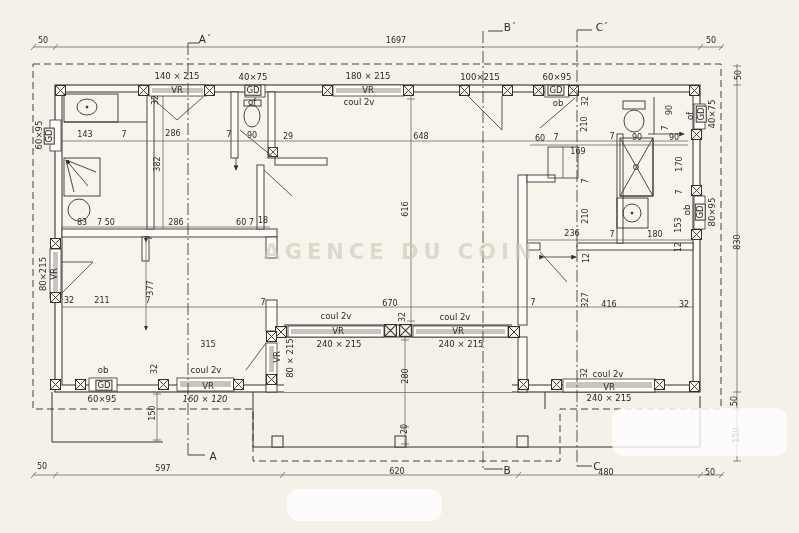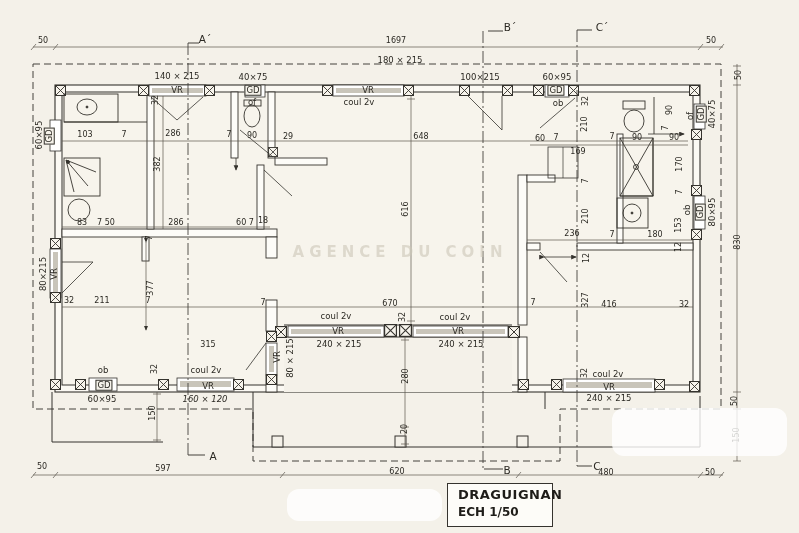--- a/index.html
+++ b/index.html
@@ -7,21 +7,21 @@
          font-family:"DejaVu Sans",sans-serif;}
   svg{position:absolute;left:0;top:0;}
   .lbl{position:absolute;transform:translate(-50%,-50%);font-family:"DejaVu Sans",sans-serif;
        font-size:8px;color:#2b2923;white-space:pre;line-height:1;}
   .rot{transform:translate(-50%,-50%) rotate(-90deg);}
   .boxed{border:1px solid #35332e;padding:0 1px;background:#f5f2ea;}
   .k-m{font-size:10.5px;}
   .k-s{font-size:8.5px;}
   .k-c{font-size:8.5px;}
   #watermark{position:absolute;left:400px;top:252px;transform:translate(-50%,-50%);
-       font-size:15px;font-weight:bold;letter-spacing:5px;color:#ccc7b8;opacity:.6;white-space:nowrap;}
+       font-size:21px;font-weight:bold;letter-spacing:5px;color:#ccc7b8;opacity:.6;white-space:nowrap;}
   #titleblock{position:absolute;left:447px;top:483px;width:106px;height:44px;
        border:1px solid #35332e;background:#fdfcf8;padding:3px 0 0 10px;box-sizing:border-box;}
   #titleblock .tl1{font-size:13px;font-weight:bold;color:#1e1c18;letter-spacing:.5px;}
   #titleblock .tl2{font-size:12px;font-weight:bold;color:#1e1c18;margin-top:3px;}
   .smudge{position:absolute;background:#fff;border-radius:12px;opacity:.8;}
 </style>
 </head>
 <body>
 
 <div id="stage">
@@ -216,21 +216,21 @@
       <span class="lbl k-d" style="left: 42px; top: 467px;">50</span>
       <span class="lbl k-d" style="left: 163px; top: 469px;">597</span>
       <span class="lbl k-d" style="left: 397px; top: 472px;">620</span>
       <span class="lbl k-d" style="left: 606px; top: 473px;">480</span>
       <span class="lbl k-d" style="left: 710px; top: 473px;">50</span>
       <span class="lbl k-d rot" style="left: 739px; top: 75px;">50</span>
       <span class="lbl k-d rot" style="left: 738px; top: 242px;">830</span>
       <span class="lbl k-d rot" style="left: 735px; top: 401px;">50</span>
       <span class="lbl k-d rot" style="left: 737px; top: 435px;">150</span>
       <span class="lbl k-d rot" style="left: 153px; top: 413px;">150</span>
-      <span class="lbl k-d" style="left: 85px; top: 135px;">103</span>
+      <span class="lbl k-d" style="left: 85px; top: 135px;">143</span>
       <span class="lbl k-d" style="left: 124px; top: 135px;">7</span>
       <span class="lbl k-d" style="left: 173px; top: 134px;">286</span>
       <span class="lbl k-d" style="left: 229px; top: 135px;">7</span>
       <span class="lbl k-d" style="left: 252px; top: 136px;">90</span>
       <span class="lbl k-d" style="left: 288px; top: 137px;">29</span>
       <span class="lbl k-d" style="left: 421px; top: 137px;">648</span>
       <span class="lbl k-d rot" style="left: 156px; top: 100px;">32</span>
       <span class="lbl k-d rot" style="left: 158px; top: 164px;">382</span>
       <span class="lbl k-d rot" style="left: 150px; top: 238px;">7</span>
       <span class="lbl k-d rot" style="left: 151px; top: 288px;">377</span>
@@ -272,21 +272,21 @@
       <span class="lbl k-d" style="left: 572px; top: 234px;">236</span>
       <span class="lbl k-d" style="left: 612px; top: 235px;">7</span>
       <span class="lbl k-d" style="left: 655px; top: 235px;">180</span>
       <span class="lbl k-d" style="left: 609px; top: 305px;">416</span>
       <span class="lbl k-d" style="left: 684px; top: 305px;">32</span>
       <span class="lbl k-s" style="left: 177px; top: 76px;">140 × 215</span>
       <span class="lbl k-c" style="left: 177px; top: 90px;">VR</span>
       <span class="lbl k-s" style="left: 253px; top: 77px;">40×75</span>
       <span class="lbl k-c boxed" style="left: 253px; top: 90px;">GD</span>
       <span class="lbl k-c" style="left: 252px; top: 102px;">of</span>
-      <span class="lbl k-s" style="left: 368px; top: 60px; margin-left: 32px;">180 × 215</span>
+      <span class="lbl k-s" style="left: 368px; top: 76px;">180 × 215</span>
       <span class="lbl k-c" style="left: 368px; top: 90px;">VR</span>
       <span class="lbl k-c" style="left: 359px; top: 102px;">coul 2v</span>
       <span class="lbl k-s" style="left: 480px; top: 77px;">100×215</span>
       <span class="lbl k-s" style="left: 557px; top: 77px;">60×95</span>
       <span class="lbl k-c boxed" style="left: 556px; top: 90px;">GD</span>
       <span class="lbl k-c" style="left: 558px; top: 103px;">ob</span>
       <span class="lbl k-s rot" style="left: 712px; top: 114px;">40×75</span>
       <span class="lbl k-c rot boxed" style="left: 701px; top: 114px;">GD</span>
       <span class="lbl k-c rot" style="left: 690px; top: 116px;">of</span>
       <span class="lbl k-s rot" style="left: 712px; top: 212px;">80×95</span>
@@ -312,18 +312,14 @@
       <span class="lbl k-s" style="left: 461px; top: 344px;">240 × 215</span>
       <span class="lbl k-d rot" style="left: 585px; top: 373px;">32</span>
       <span class="lbl k-c" style="left: 608px; top: 374px;">coul 2v</span>
       <span class="lbl k-c" style="left: 609px; top: 387px;">VR</span>
       <span class="lbl k-s" style="left: 609px; top: 398px;">240 × 215</span>
     </div>
 
 <div class="smudge" style="left:287px;top:489px;width:155px;height:32px;"></div>
 <div class="smudge" style="left:612px;top:408px;width:175px;height:48px;"></div>
 
-<div id="titleblock">
-  <div class="tl1">DRAGUIGNAN</div>
-  <div class="tl2">ECH 1/50</div>
+
 </div>
 
-</div>
-
 </body></html>

